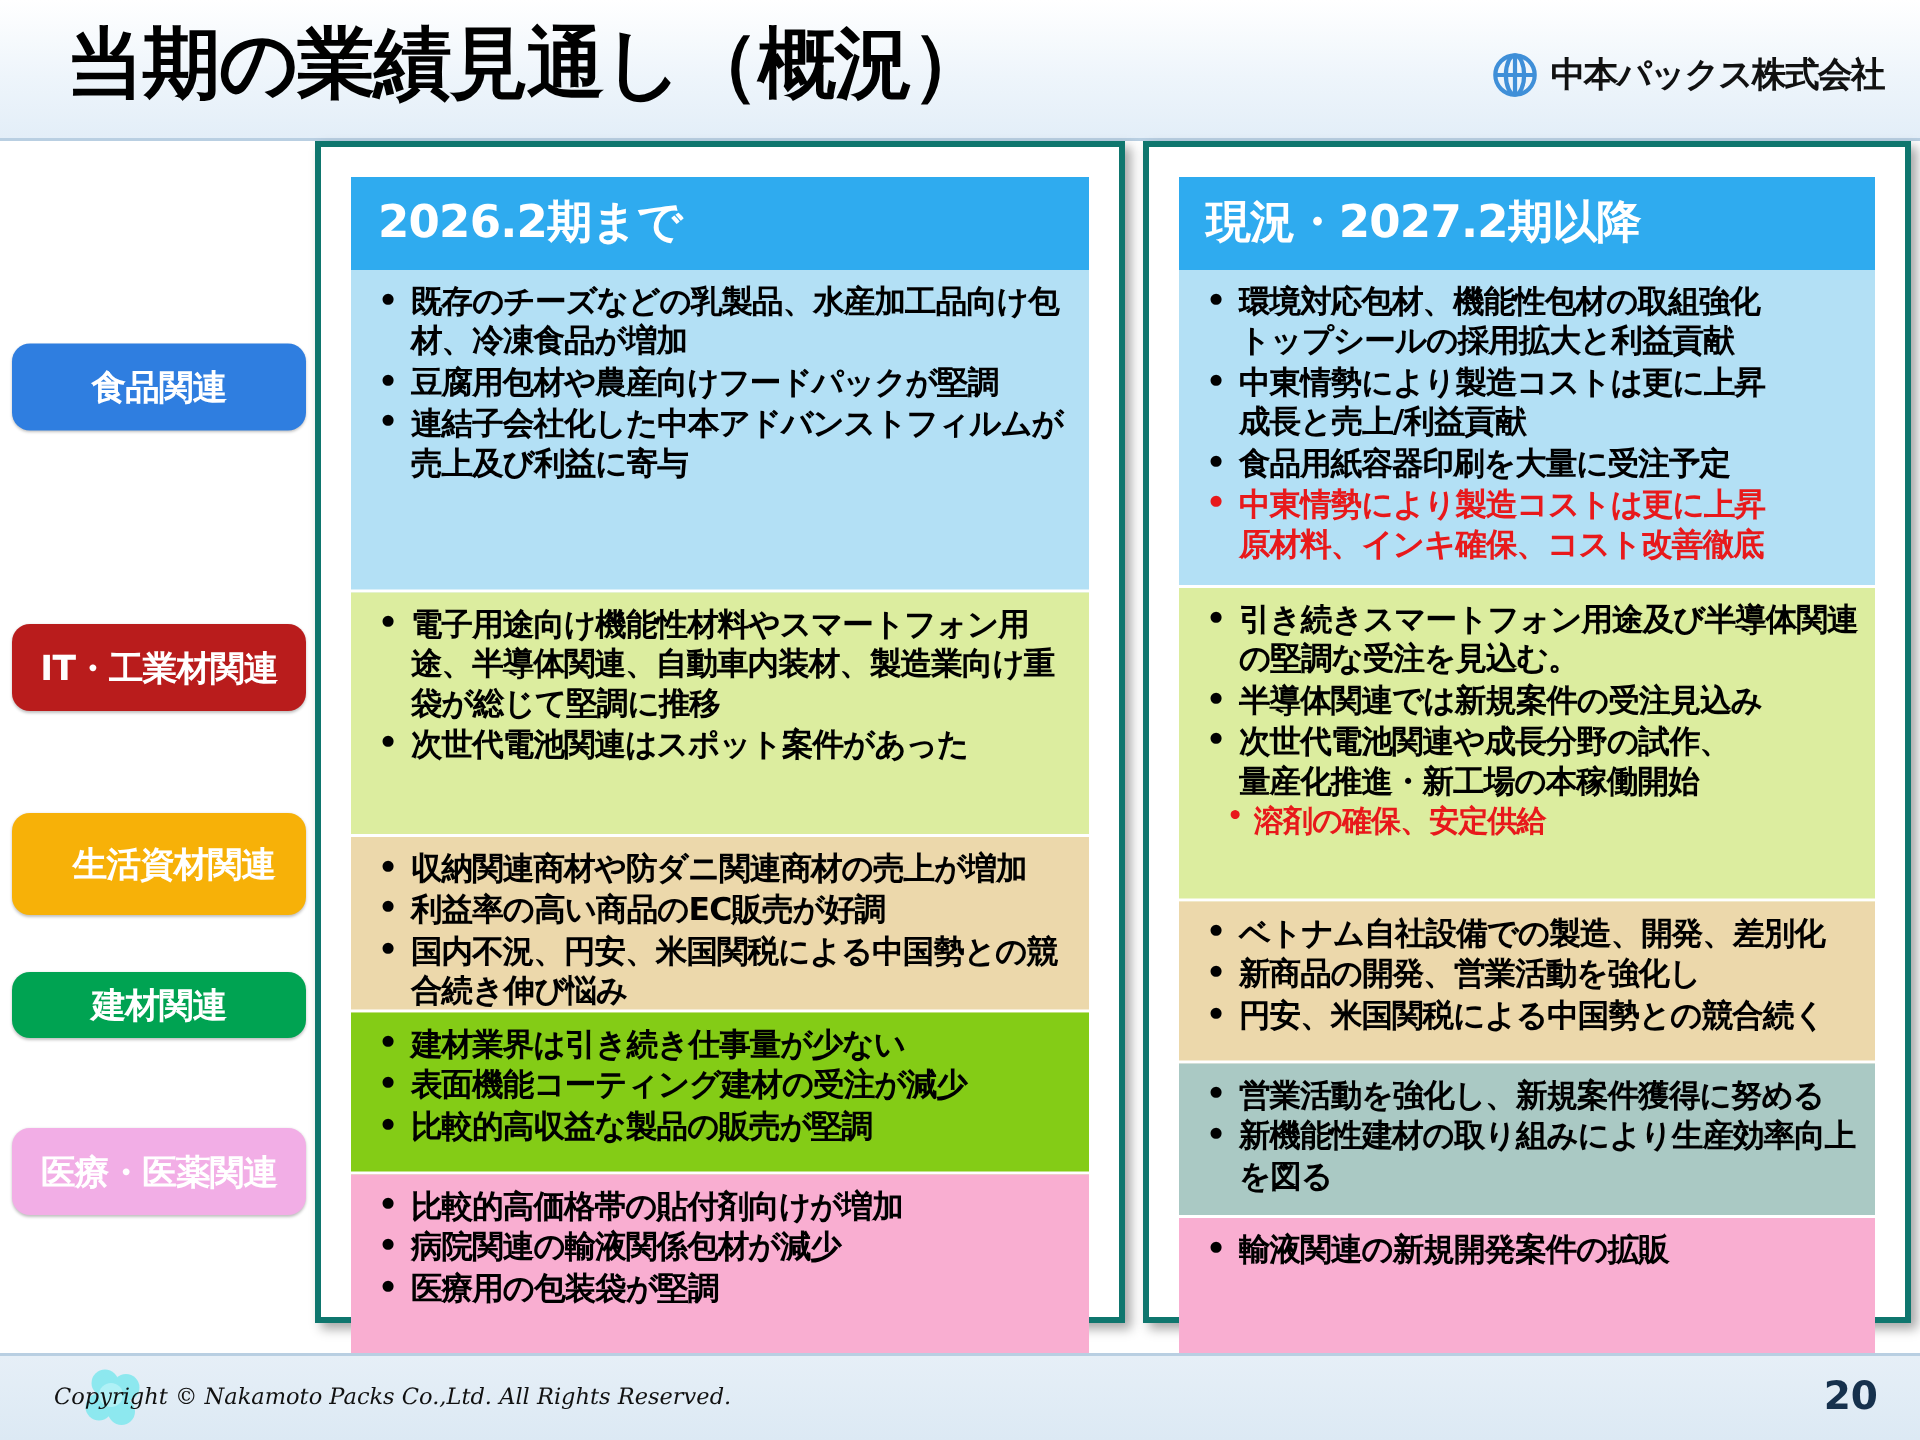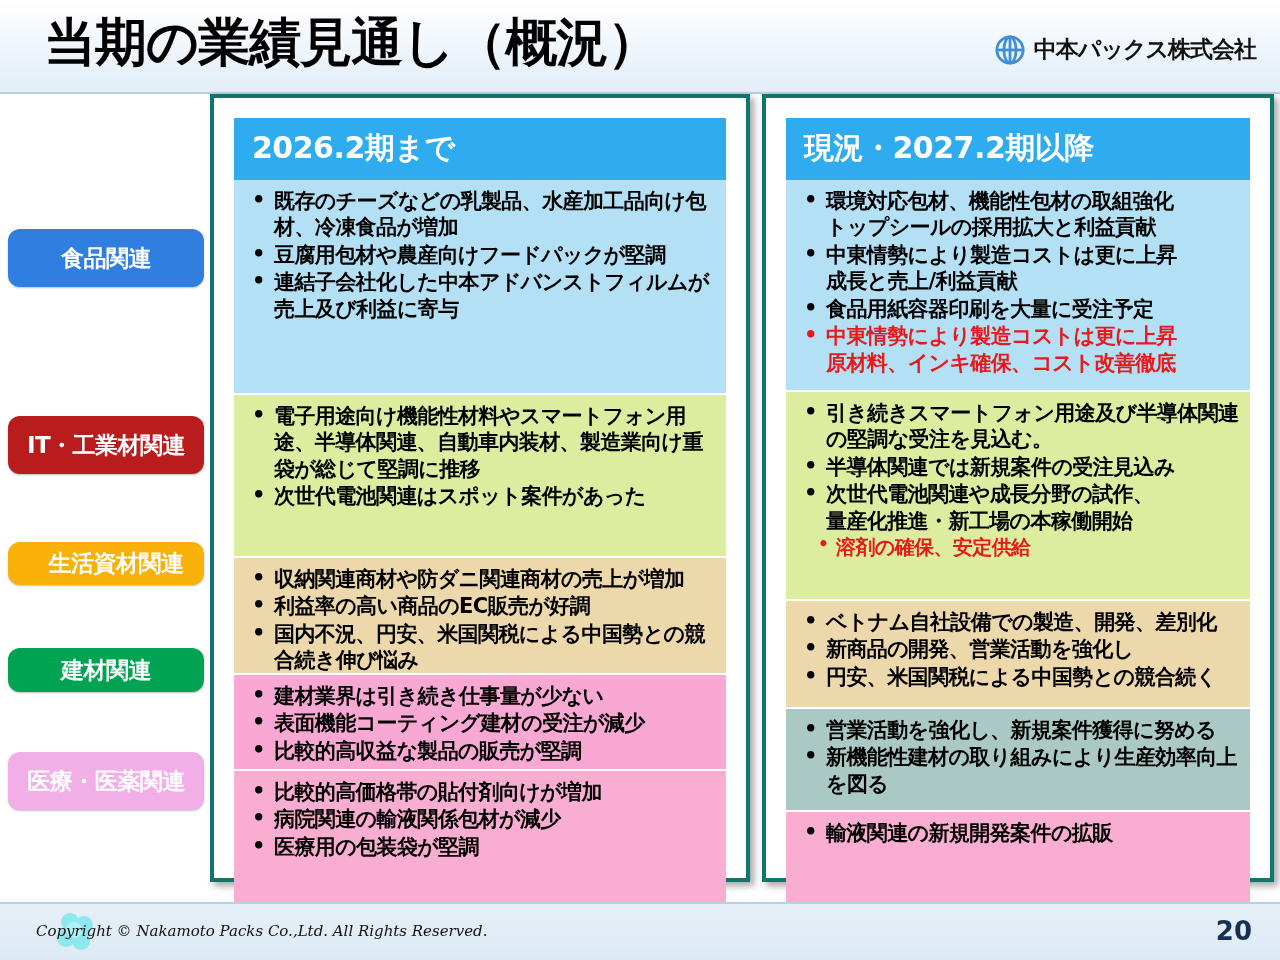--- a/index.html
+++ b/index.html
@@ -135,21 +135,21 @@
     </svg>
     <span class="brand-name">中本パックス株式会社</span>
   </div>
 </div>
 
 <div class="stage">
 
   <div class="labels">
       <div class="cat-label" style="top: 135px; height: 58px; background: rgb(47, 126, 224);">食品関連</div>
       <div class="cat-label" style="top: 322px; height: 58px; background: #b91c1c;">IT・工業材関連</div>
-      <div class="cat-label" style="top: 448px; height: 43px; background: rgb(247, 177, 8); padding-left: 20px;">生活資材関連</div>
+      <div class="cat-label" style="top: 448px; height: 68px; background: rgb(247, 177, 8); padding-left: 20px;">生活資材関連</div>
       <div class="cat-label" style="top: 554px; height: 44px; background: rgb(0, 163, 82);">建材関連</div>
       <div class="cat-label" style="top: 658px; height: 58px; background: rgb(242, 174, 230);">医療・医薬関連</div>
     </div>
 
   <div class="col col-left">
     <div class="col-head">2026.2期まで</div>
     <div class="sections">
         <div class="sec" style="background: rgb(179, 224, 245); height: 215px;">
           <ul class="bul">
             <li>
@@ -179,21 +179,21 @@
               <span class="cont">収納関連商材や防ダニ関連商材の売上が増加</span>
             </li>
             <li>
               <span class="cont">利益率の高い商品のEC販売が好調</span>
             </li>
             <li>
               <span class="cont">国内不況、円安、米国関税による中国勢との競合続き伸び悩み</span>
             </li>
           </ul>
         </div>
-        <div class="sec" style="background: #f9a8d4; height: 96px;">
+        <div class="sec" style="background: #84cc16; height: 108px;">
           <ul class="bul">
             <li>
               <span class="cont">建材業界は引き続き仕事量が少ない</span>
             </li>
             <li>
               <span class="cont">表面機能コーティング建材の受注が減少</span>
             </li>
             <li>
               <span class="cont">比較的高収益な製品の販売が堅調</span>
             </li>

